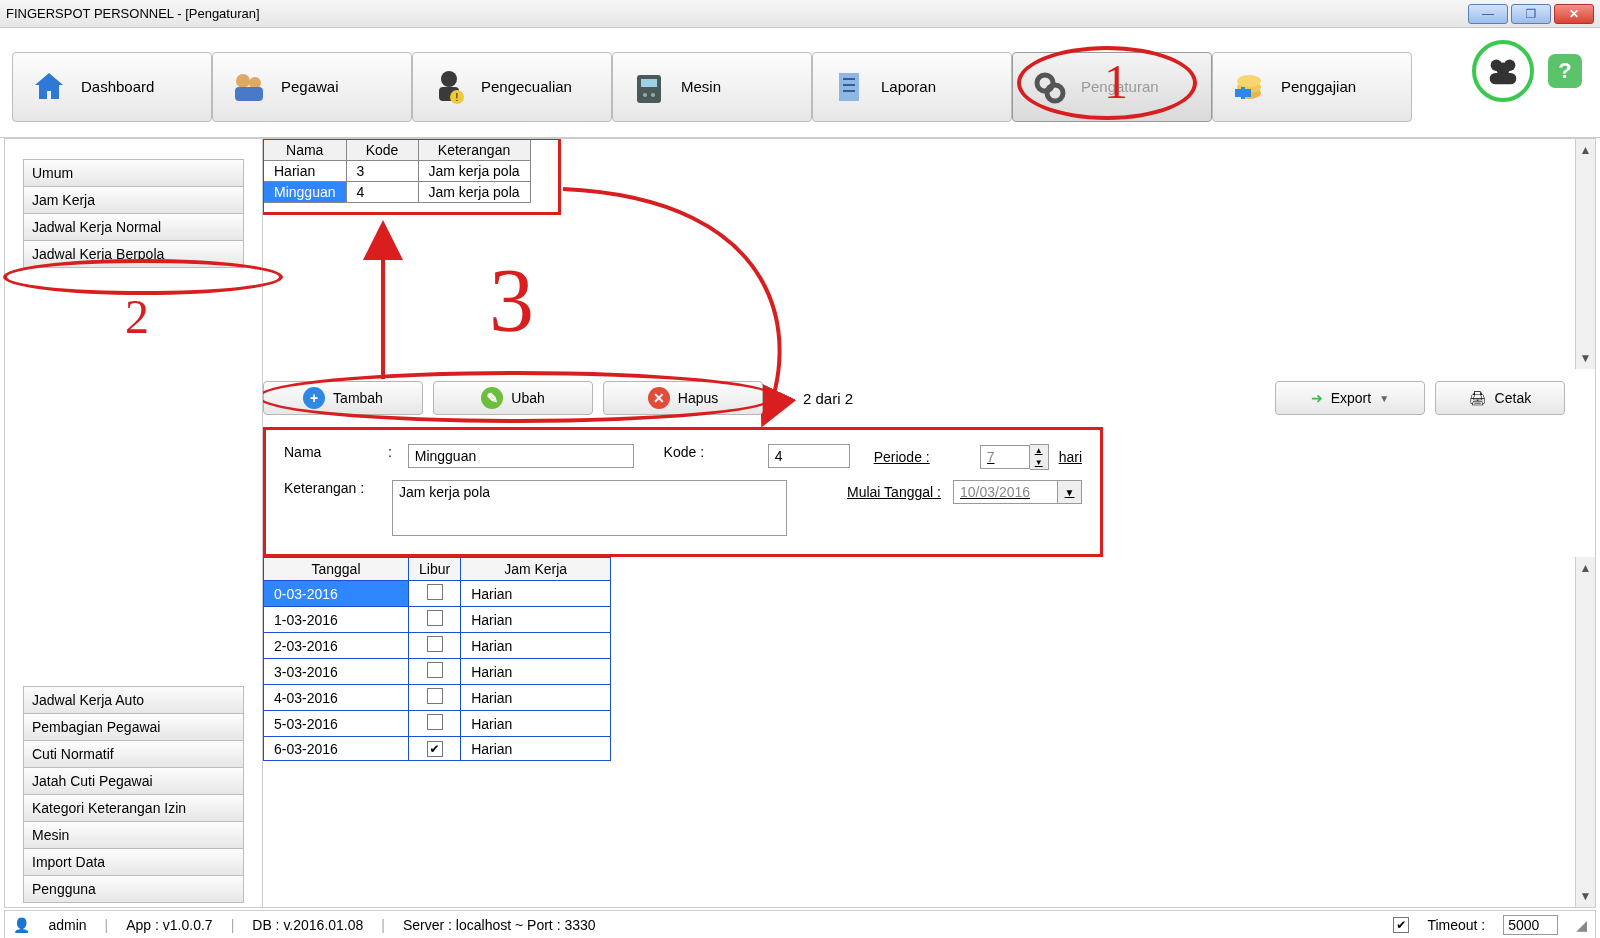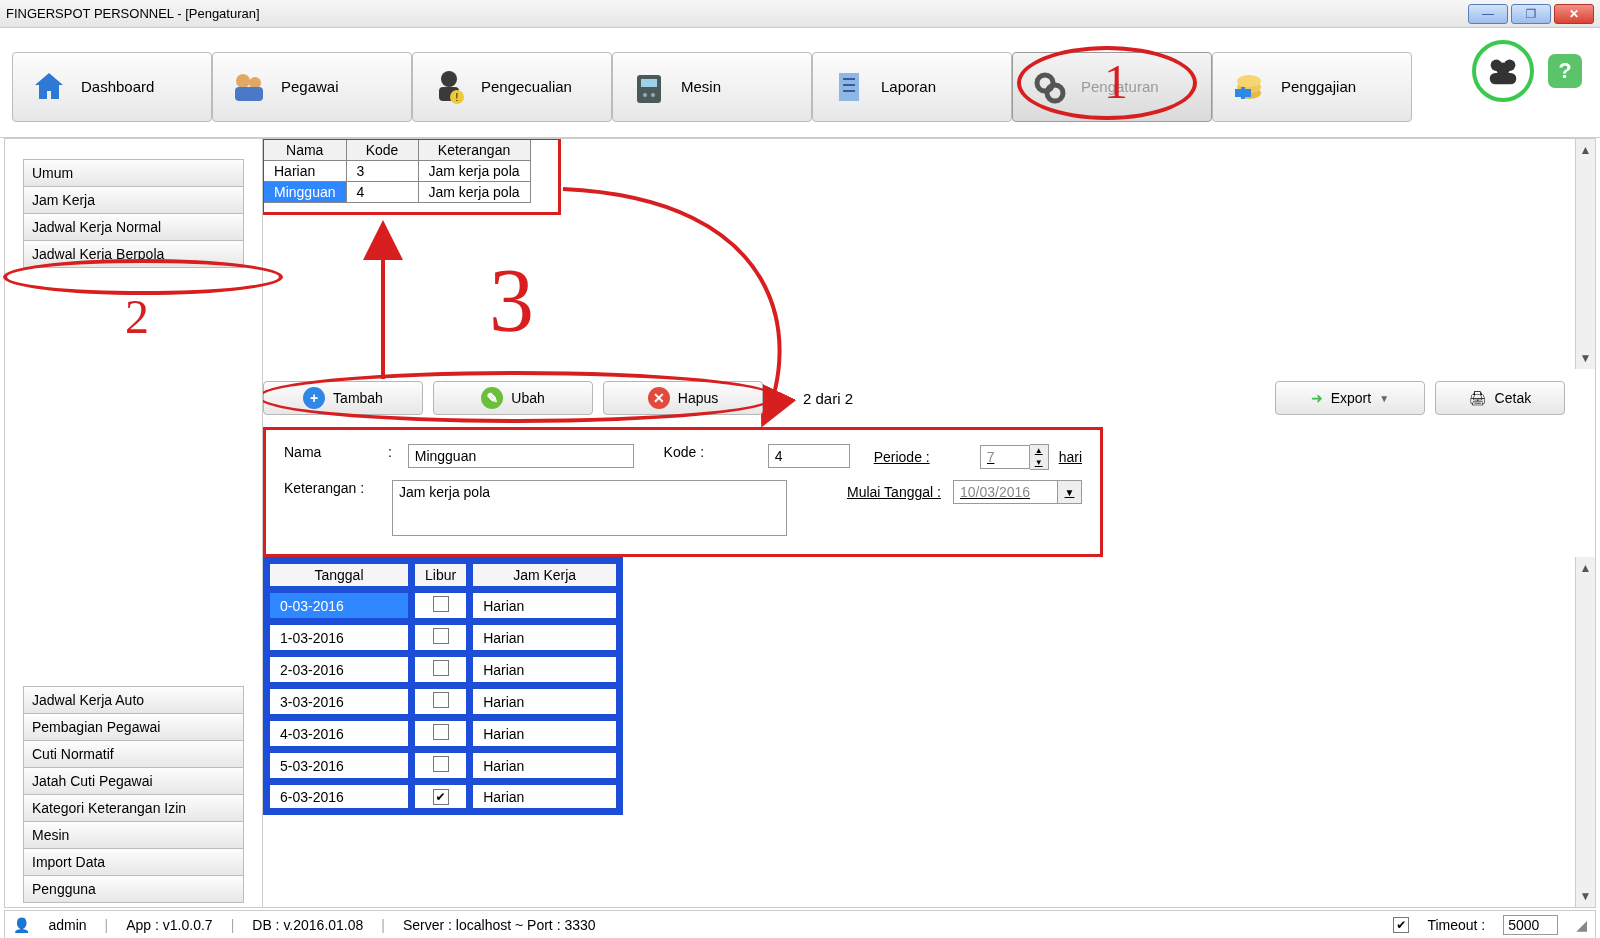--- a/index.html
+++ b/index.html
@@ -73,21 +73,21 @@
   .kode-lbl {margin-left:18px;}
   .periode-block { display:flex; align-items:center; gap:10px;text-decoration:underline; }
   .spinner { display:flex; align-items:center; }
   .spinner input { width:50px; text-align:left; color:#888; }
   .spin-btns { display:flex; flex-direction:column; border:1px solid #999; border-left:none;}
   .spin-btns button { width:18px; height:12px; font-size:8px; line-height:8px; border:none; background:#eee; cursor:pointer; padding:0;}
   .date-box { display:flex; }
   .date-box input { width:105px; color:#888;}
   .date-box .dd { width:24px;border:1px solid #999;border-left:none;background:#eee;display:flex;align-items:center;justify-content:center;font-size:10px;cursor:pointer;}
   .sched-table { position:absolute; left:0; top:418px; font-size:14px; border-collapse:collapse;}
-  .sched-table th,.sched-table td { border:7px solid #1d4ed8; padding:3px 10px;}
+  .sched-table th,.sched-table td { border:1px solid #1d4ed8; padding:3px 10px;}
   .sched-table th { background:#f5f5f5; font-weight:normal; text-align:center;}
   .sched-table td.tgl { width:145px;}
   .sched-table td.lib { width:50px; text-align:center;}
   .sched-table td.jk { width:150px; }
   .sched-table tr.sel td.tgl { background:#2f87ff; color:#fff;margin-left:13px;}
   .chk { width:16px;height:16px;border:1px solid #777;display:inline-flex;align-items:center;justify-content:center;font-size:12px;}
   .vscroll { position:absolute; right:0; top:0; width:20px; bottom:0; background:#f0f0f0; border-left:1px solid #ccc; display:flex; flex-direction:column; align-items:center; justify-content:space-between; padding:4px 0;}
   .vscroll .arrow { font-size:12px; color:#555; cursor:pointer;}
   .statusbar{ height:30px; border:1px solid #ccc; margin:2px 4px 0 4px; display:flex; align-items:center; font-size:14px; padding:0 8px; gap:18px;}
   .statusbar .sep { color:#aaa; }

